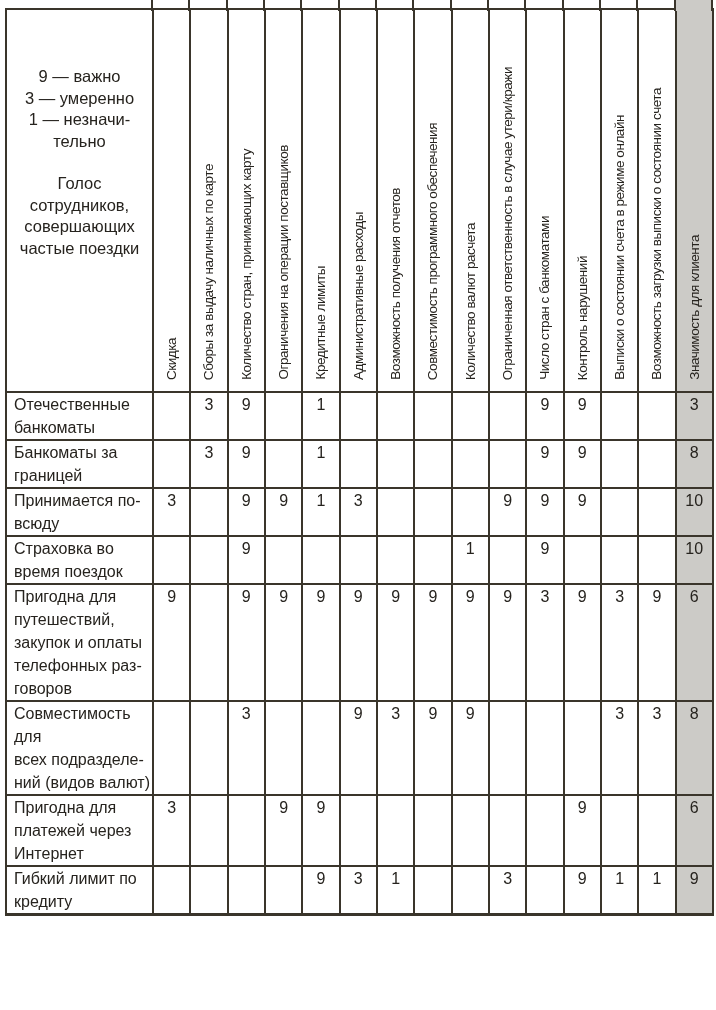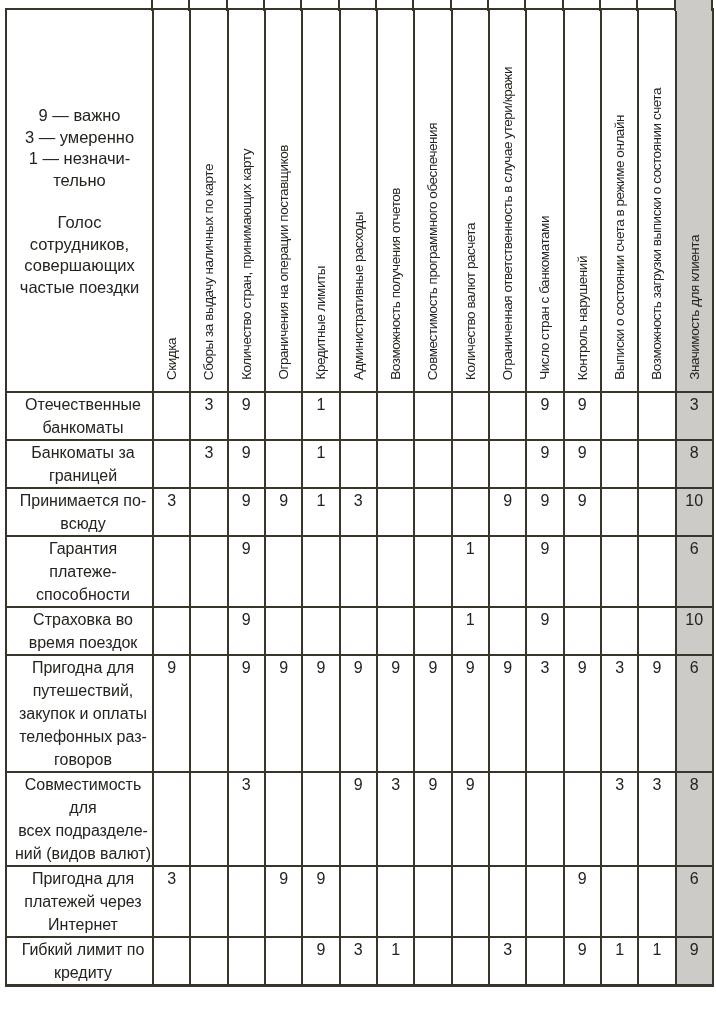--- a/index.html
+++ b/index.html
@@ -36,21 +36,21 @@
     border-bottom-width: 3px;
   }
   table.qfd th, table.qfd td {
     border: 2px solid var(--grid, #3a352b);
     padding: 0;
   }
   
   thead th.corner {
     vertical-align: top;
     text-align: center;
-    padding-top: 95px;
+    padding-top: 56px;
     font-weight: 400;
   }
   .legend {
     font-size: 16.5px;
     line-height: 21.5px;
     white-space: pre-line;
   }
   .corner-title {
     margin-top: 21px;
     font-weight: 400;
@@ -70,21 +70,21 @@
     writing-mode: vertical-rl;
     transform: rotate(180deg);
     white-space: nowrap;
     font-size: 13.5px;
     letter-spacing: -0.45px;
     line-height: 1;
   }
   
   tbody th.rowlabel {
     font-weight: 400;
-    text-align: center;
+    text-align: left;
     vertical-align: top;
     padding: 0 0 0 7px;
     font-size: 16px;
     line-height: 23px;
     white-space: pre-line;
   }
   tbody td {
     text-align: center;
     vertical-align: top;
     font-size: 16px;
@@ -214,39 +214,20 @@
           <td></td>
           <td></td>
           <td>9</td>
           <td>9</td>
           <td>9</td>
           <td></td>
           <td></td>
           <td class="shaded">10</td>
         </tr>
         <tr>
-          <th class="rowlabel">Гарантия платеже-
-способности</th>
-          <td></td>
-          <td></td>
-          <td>9</td>
-          <td></td>
-          <td></td>
-          <td></td>
-          <td></td>
-          <td></td>
-          <td>1</td>
-          <td></td>
-          <td>9</td>
-          <td></td>
-          <td></td>
-          <td></td>
-          <td class="shaded">6</td>
-        </tr>
-        <tr>
           <th class="rowlabel">Страховка во
 время поездок</th>
           <td></td>
           <td></td>
           <td>9</td>
           <td></td>
           <td></td>
           <td></td>
           <td></td>
           <td></td>

